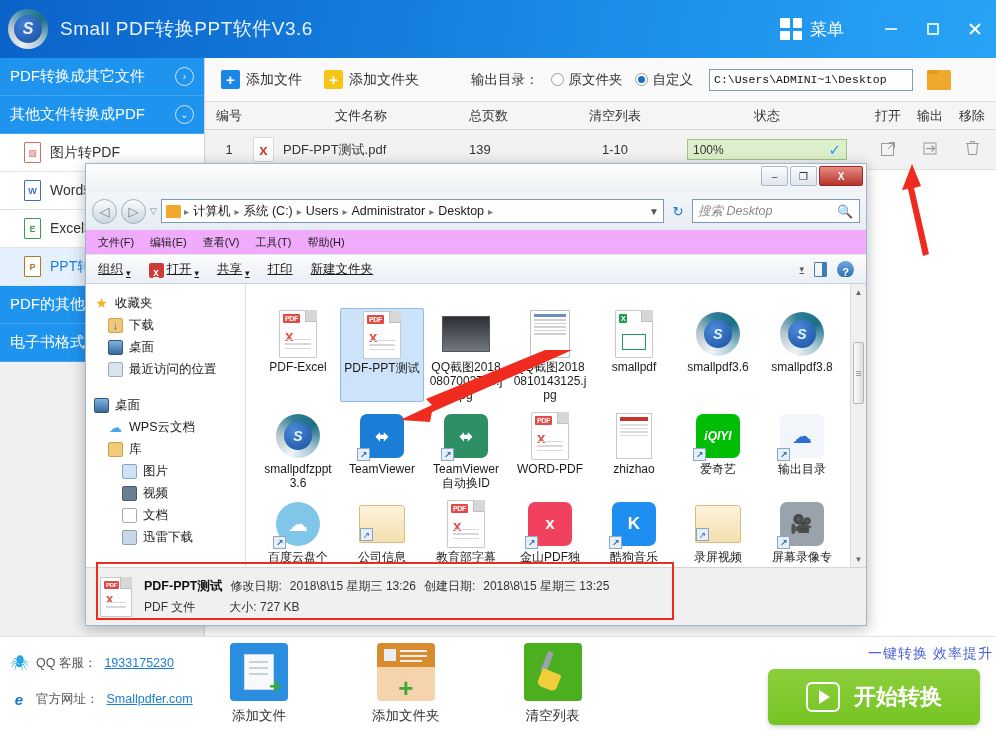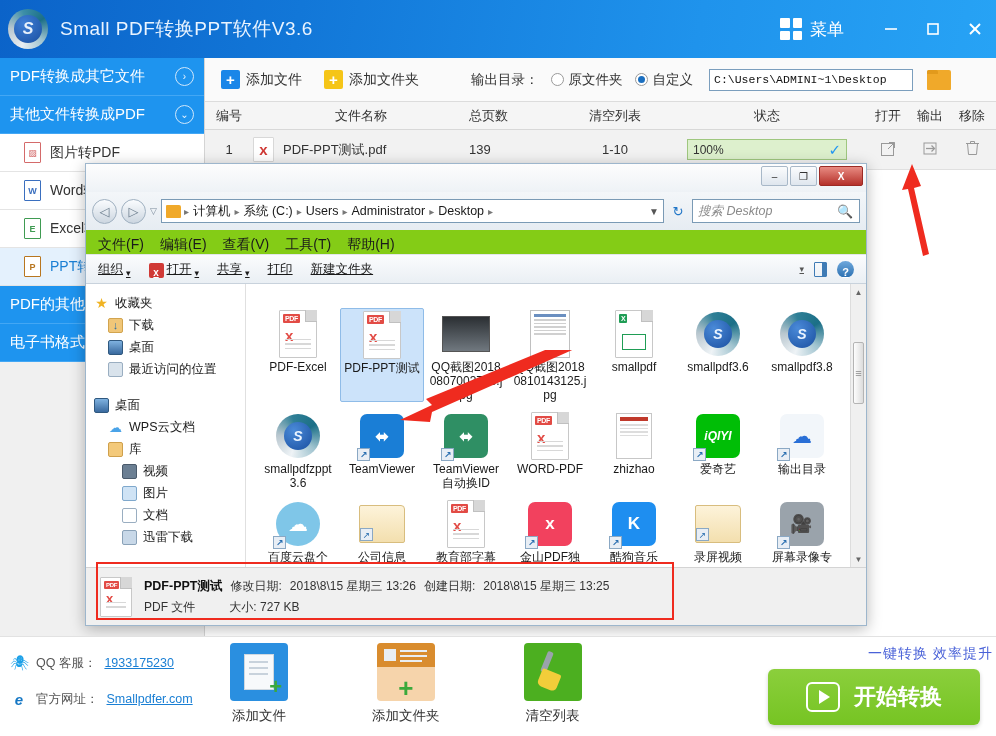--- a/index.html
+++ b/index.html
@@ -138,21 +138,21 @@
   .ex-addr { height: 38px; display: flex; align-items: center; padding: 0 6px; gap: 4px; background: linear-gradient(#f3f6f9, #e6ecf2); }
   .navcirc { width: 25px; height: 25px; border-radius: 50%; background: linear-gradient(#fafcfe, #ccd6e0); border: 1px solid #9fb0c0; display: flex; align-items: center; justify-content: center; color: #6b7d8d; font-size: 13px; cursor: pointer; }
   .crumbbar { flex: 1; height: 24px; background: #fff; border: 1px solid #7a9ab5; display: flex; align-items: center; padding: 0 4px; gap: 3px; font-size: 12.5px; color: #1a1a1a; overflow: hidden; }
   .crumb-ico { width: 15px; height: 13px; background: #f0a92a; border-radius: 1px 2px 1px 1px; flex: 0 0 15px; }
   .crumb { padding: 0 1px; cursor: pointer; white-space: nowrap; }
   .crumb-sep { color: #777; font-size: 10px; }
   .crumb-drop { margin-left: auto; color: #555; font-size: 10px; cursor: pointer; }
   .refresh { width: 20px; text-align: center; color: #2176c7; font-size: 13px; cursor: pointer; }
   .searchbar { width: 168px; height: 24px; background: #fff; border: 1px solid #7a9ab5; display: flex; align-items: center; padding: 0 5px; font-size: 12.5px; color: #8a8a8a; font-style: italic; }
   .search-ico { margin-left: auto; color: #2176c7; font-style: normal; font-size: 13px; }
-  .ex-menu { height: 24px; display: flex; align-items: flex-end; gap: 16px; padding: 0 12px; font-size: 14px; color: #1a1a1a; background: #84cc16; }
+  .ex-menu { height: 24px; display: flex; align-items: center; gap: 16px; padding: 0 12px; font-size: 11px; color: #1a1a1a; background: #f0abfc; }
   .ex-menu span { cursor: pointer; }
   .ex-cmd { height: 30px; display: flex; align-items: center; gap: 18px; padding: 0 12px; font-size: 12.5px; color: #1a1a1a; background: linear-gradient(#fbfcfd, #eaeff4); border-top: 1px solid #e2e6ea; border-bottom: 1px solid #c8d2dc; }
   .ex-cmd span { cursor: pointer; display: flex; align-items: flex-end; gap: 3px; text-decoration: underline; }
   .pdf-sq { width: 15px; height: 15px; background: #d03a36; border-radius: 2px; color: #fff; font-size: 10px; font-weight: bold; display: flex; align-items: center; justify-content: center; }
   .cmd-right { margin-left: auto; display: flex; align-items: center; gap: 10px; }
   .viewgrid { width: 14px; height: 14px; display: grid; grid-template-columns: repeat(3,1fr); grid-template-rows: repeat(3,1fr); gap: 1px; }
   .viewgrid i { background: #5a7a95; }
   .pane-ico { width: 13px; height: 15px; border: 1.5px solid #3f7bb5; border-radius: 1px; position: relative; }
   .pane-ico::after { content:""; position: absolute; right: 0; top: 0; bottom: 0; width: 4px; background: #3f7bb5; }
   .help-ico { width: 17px; height: 17px; border-radius: 50%; background: linear-gradient(#6fa8dc, #2a6fb0); color: #fff; font-size: 11px; font-weight: bold; display: flex; align-items: center; justify-content: center; cursor: pointer; }
@@ -503,26 +503,26 @@
       </div>
       <div class="nav-row lvl2">
         <span class="ni wps">☁</span>
         <span>WPS云文档</span>
       </div>
       <div class="nav-row lvl2">
         <span class="ni lib"></span>
         <span>库</span>
       </div>
       <div class="nav-row lvl3">
+        <span class="ni pic"></span>
+        <span>图片</span>
+      </div>
+      <div class="nav-row lvl3">
         <span class="ni vid"></span>
         <span>视频</span>
-      </div>
-      <div class="nav-row lvl3">
-        <span class="ni pic"></span>
-        <span>图片</span>
       </div>
       <div class="nav-row lvl3">
         <span class="ni doc"></span>
         <span>文档</span>
       </div>
       <div class="nav-row lvl3">
         <span class="ni xl"></span>
         <span>迅雷下载</span>
       </div>
     </div>

